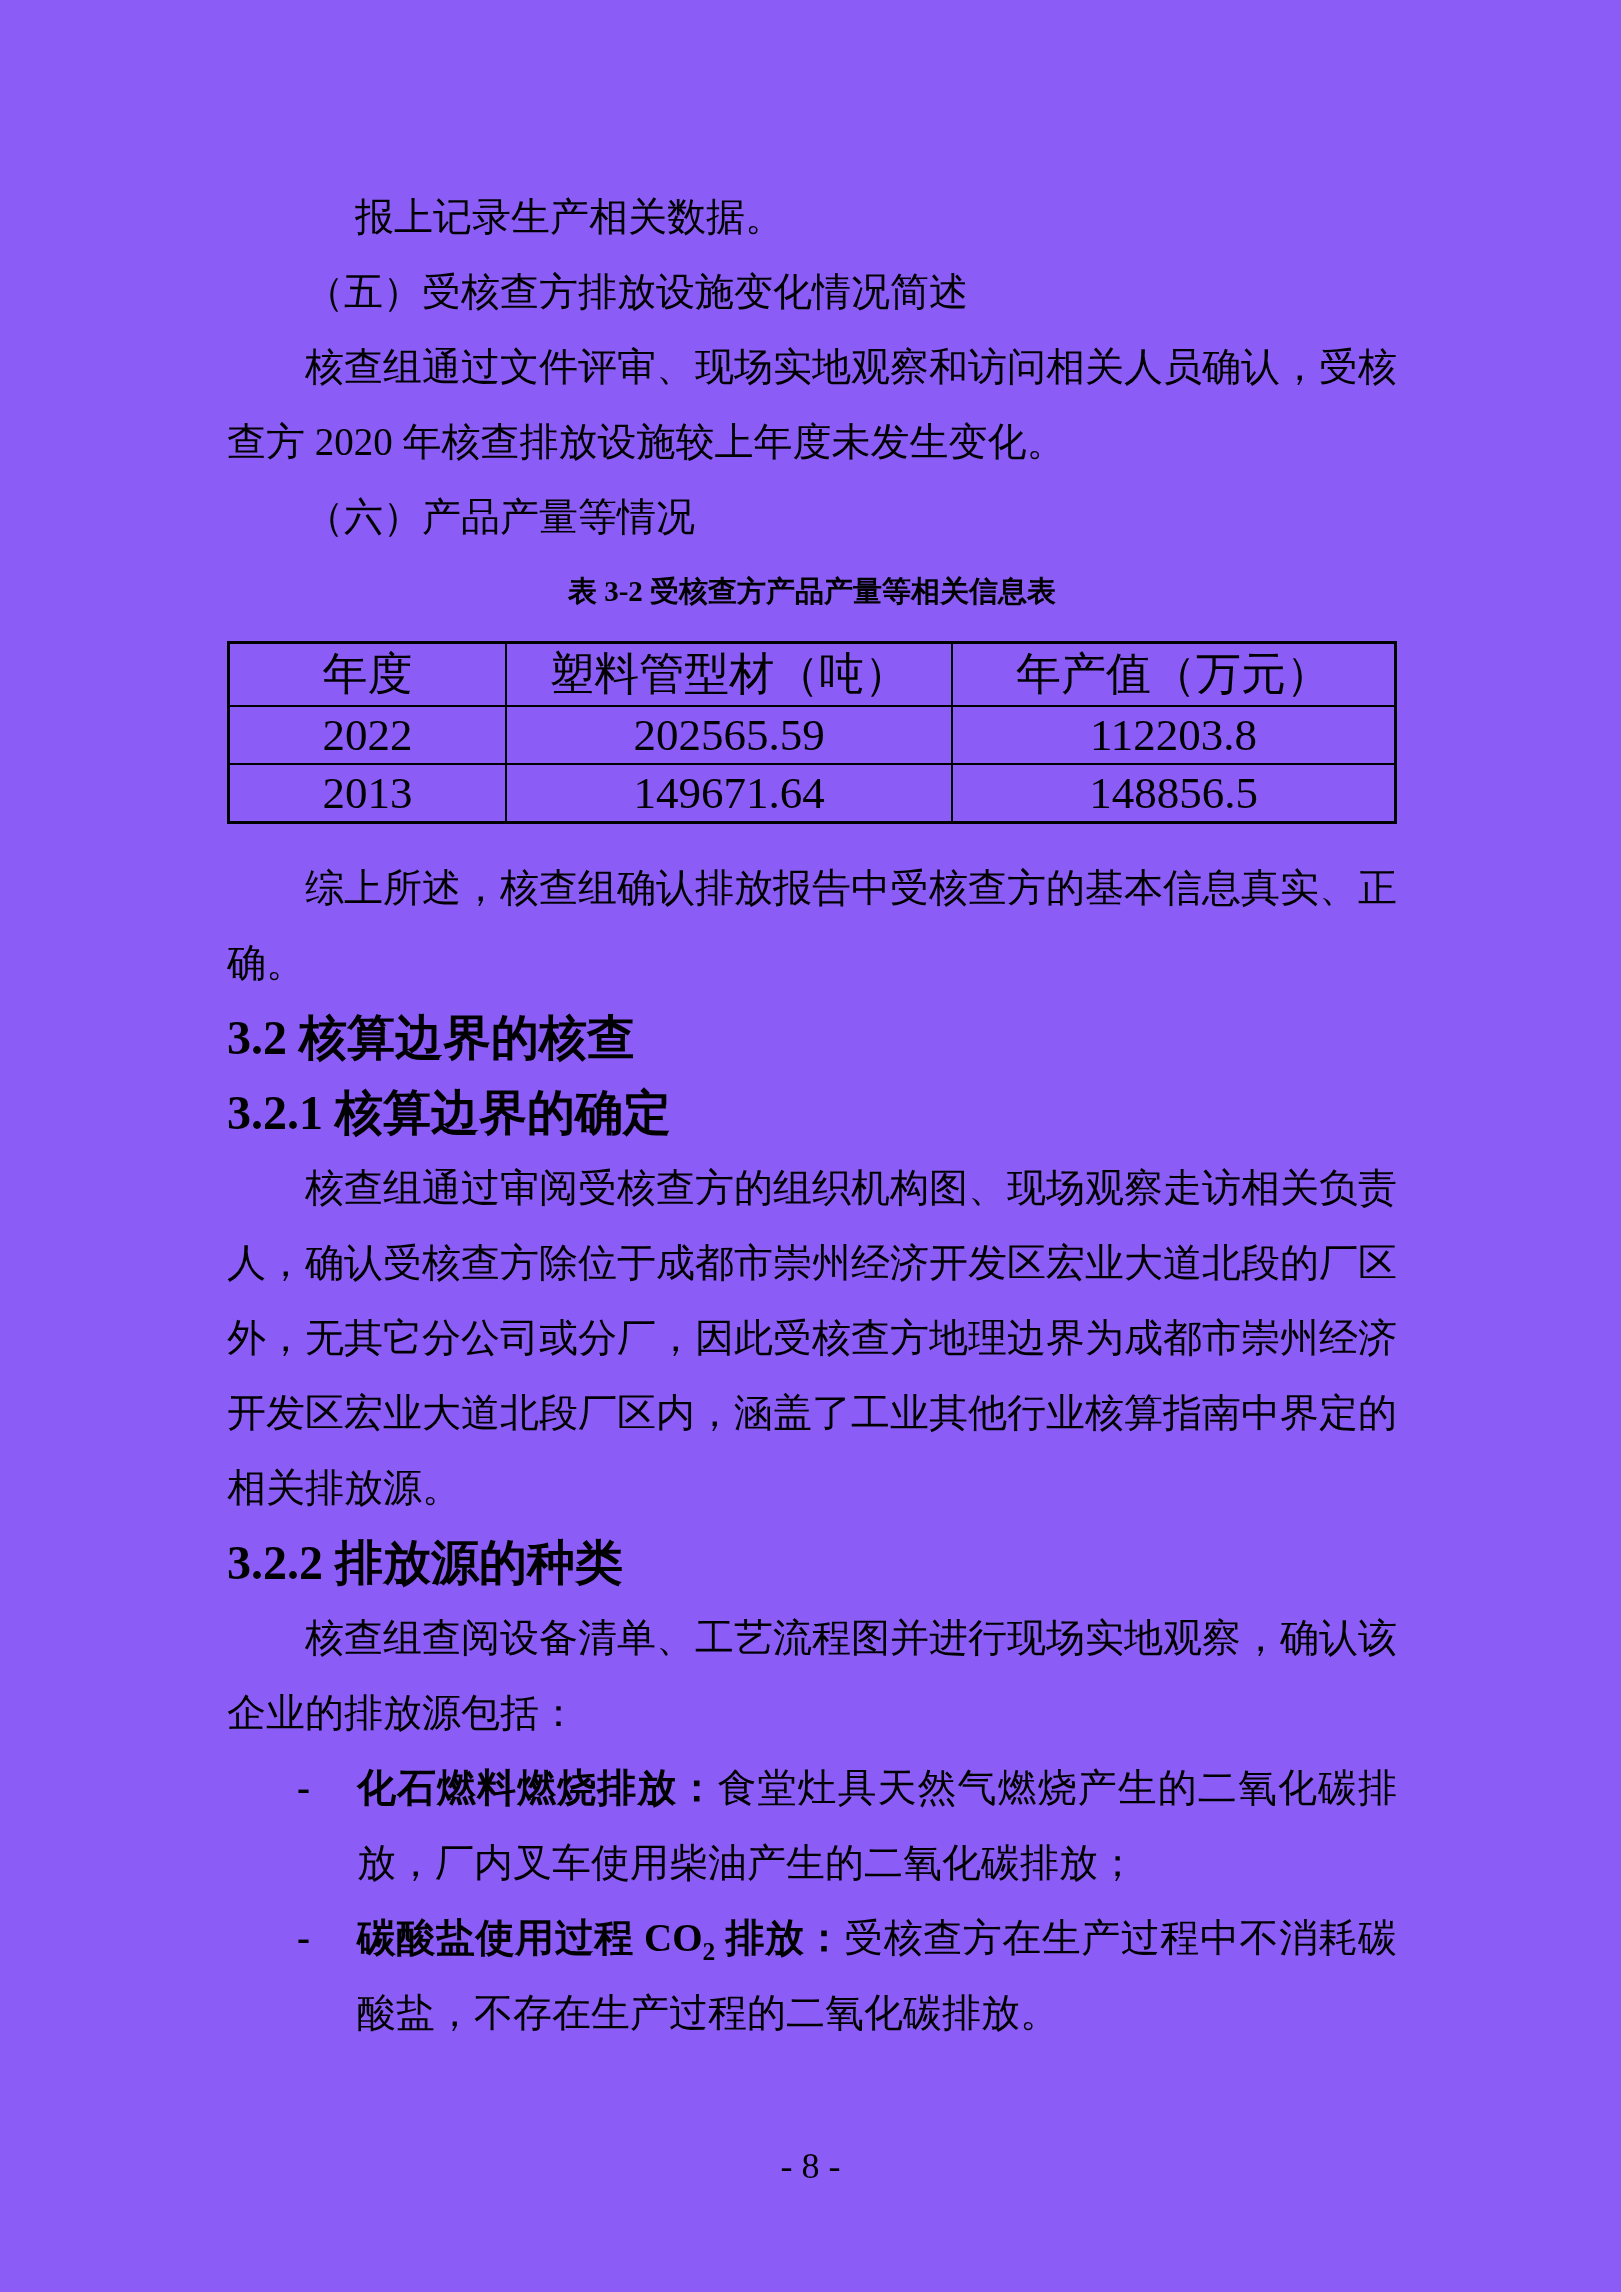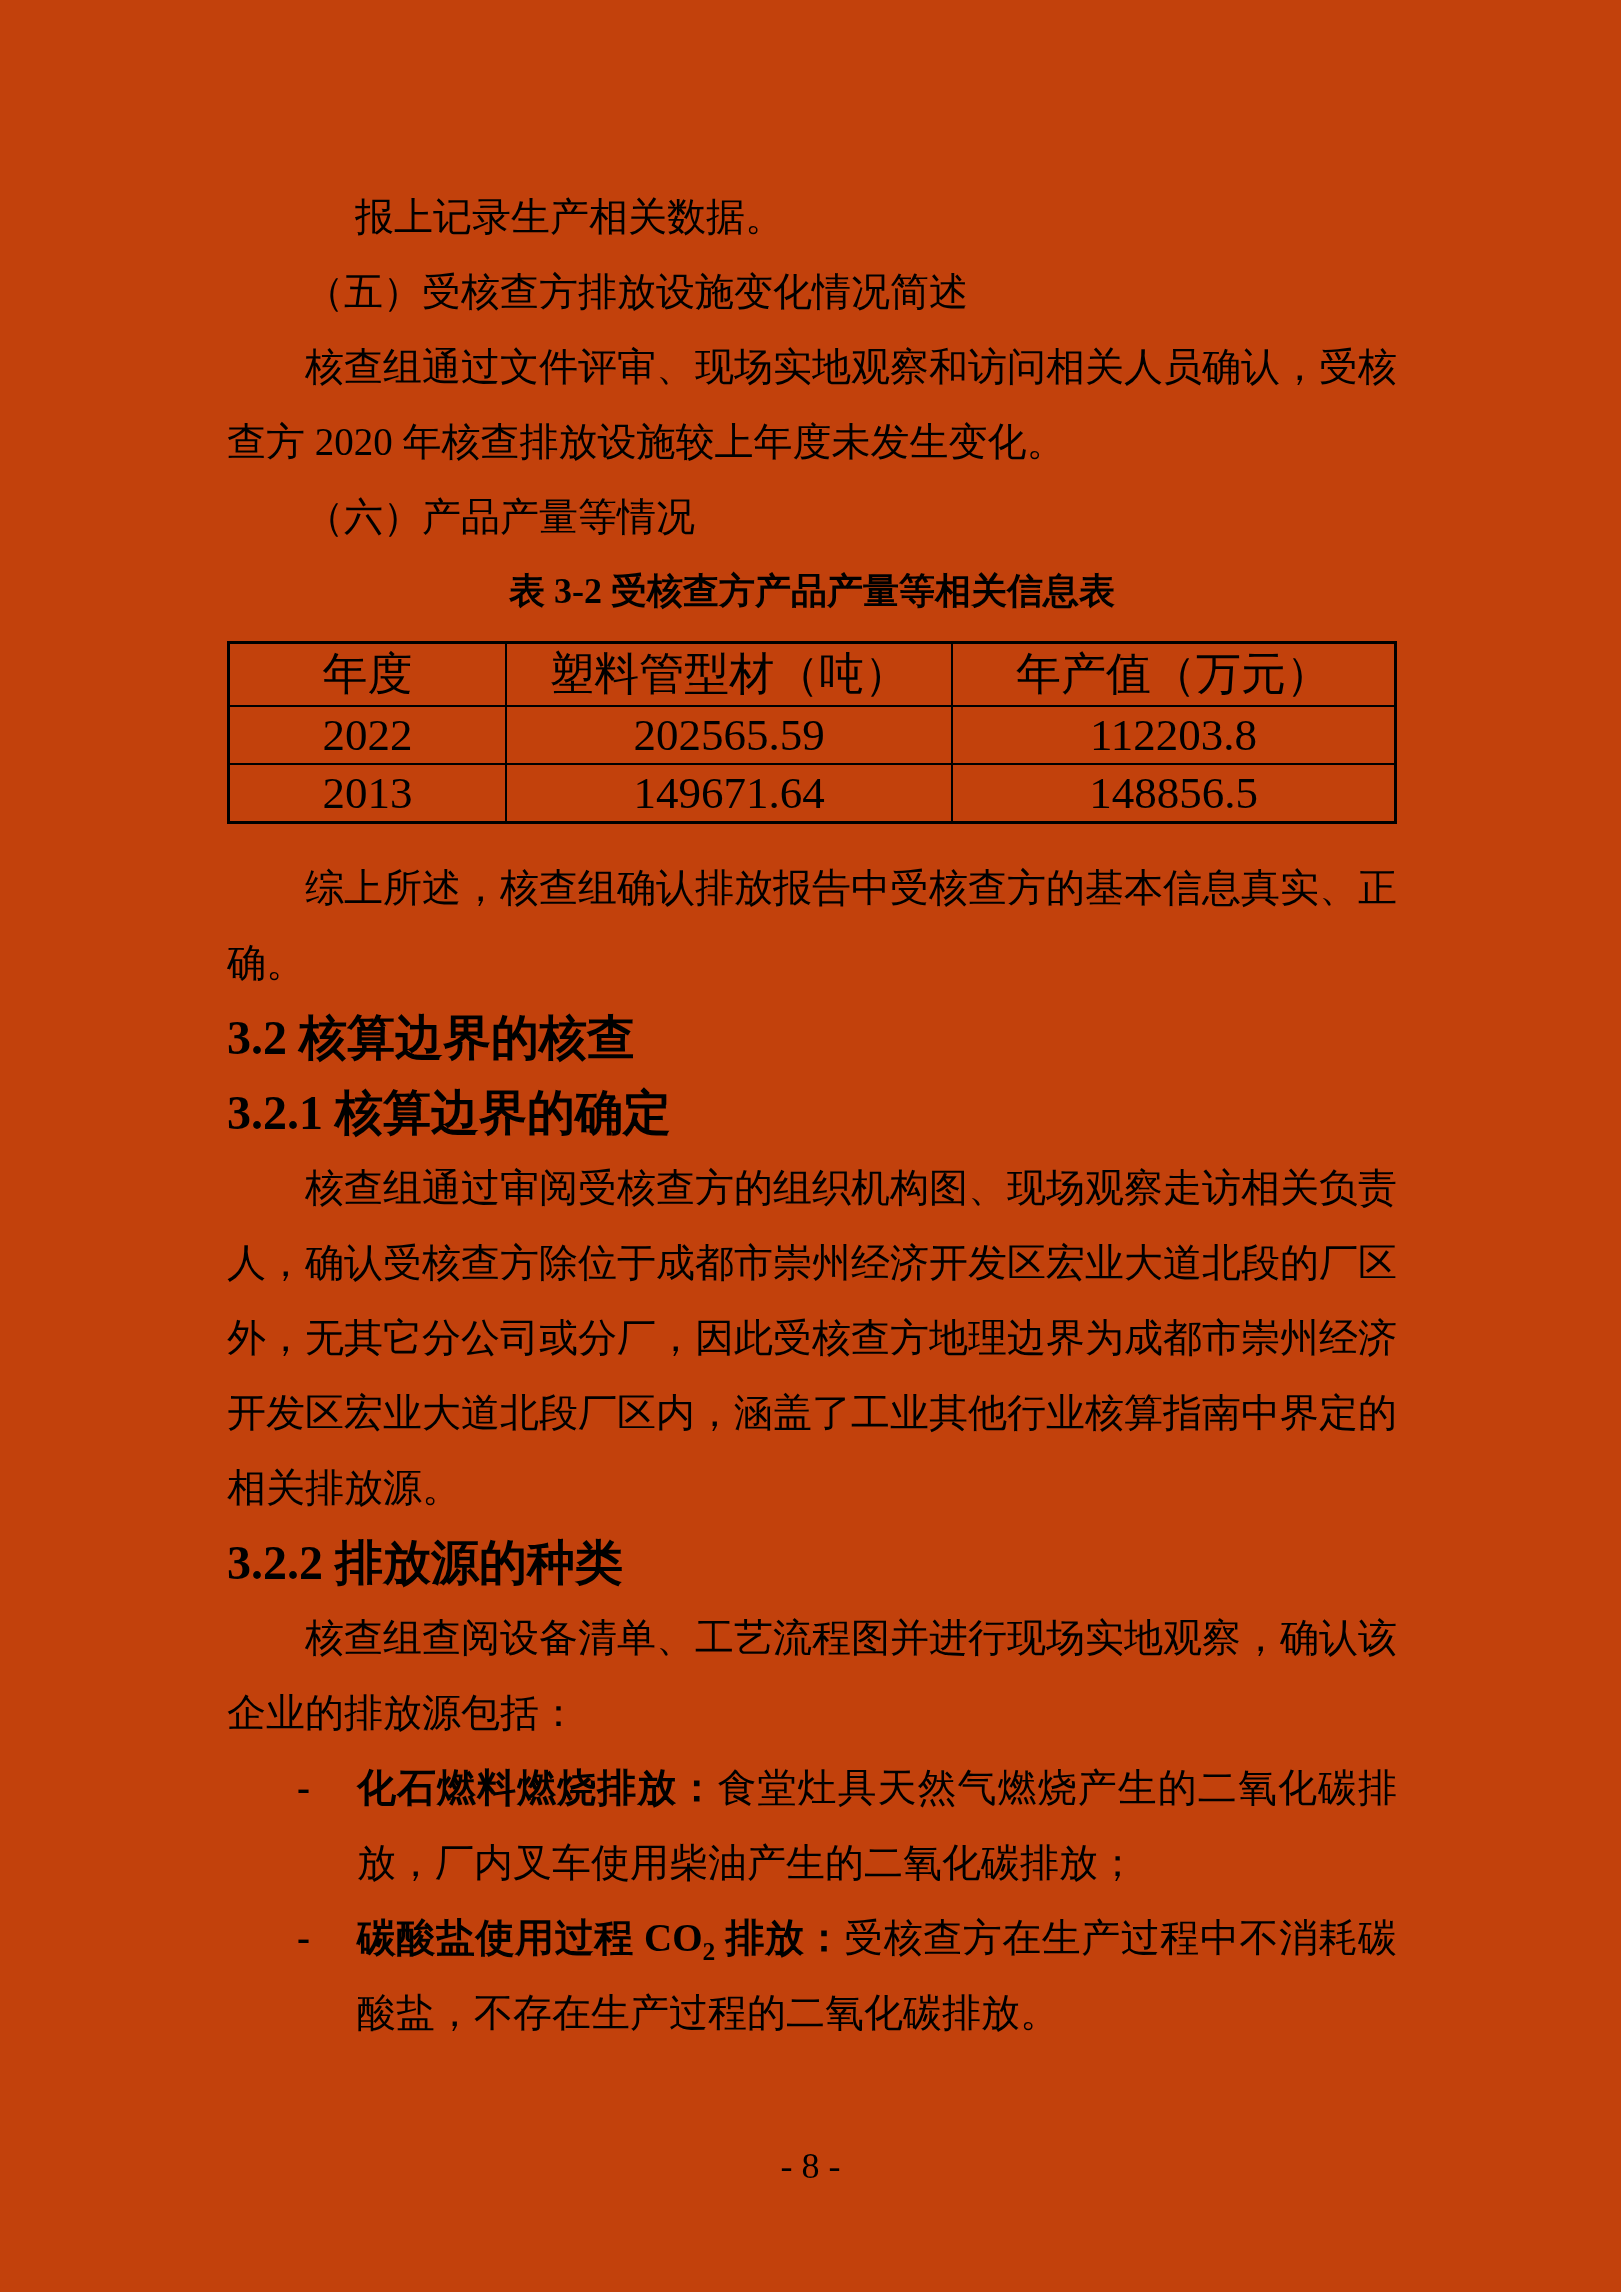--- a/index.html
+++ b/index.html
@@ -1,35 +1,35 @@
 <!DOCTYPE html>
 <html><head>
 <meta charset="utf-8">
 <style>
   html, body { margin: 0; padding: 0; background: #ffffff; }
   .page {
     position: relative;
     width: 1621px;
     height: 2293px;
-    background: #c2410c;
+    background: #8b5cf6;
     color: #000000;
     font-family: "Liberation Serif", "DejaVu Serif", serif;
     box-sizing: border-box;
     padding: 179px 224px 0 227px;
     font-size: 39px;
     line-height: 75px;
     overflow: hidden;
   }
   .para { margin: 0; }
   .indent { text-indent: 2em; }
   .just { text-align: justify; }
   .carryover { margin-left: 128px; }
   .table-title {
     font-weight: bold;
-    font-size: 36px;
+    font-size: 29px;
     text-align: center;
   }
   .doc-table {
     width: 100%;
     border-collapse: collapse;
     border: 3.9px solid #000000;
     margin: 11.8px 0 25.5px 0;
   }
   .doc-table th, .doc-table td {
     border: 2px solid #000000;

